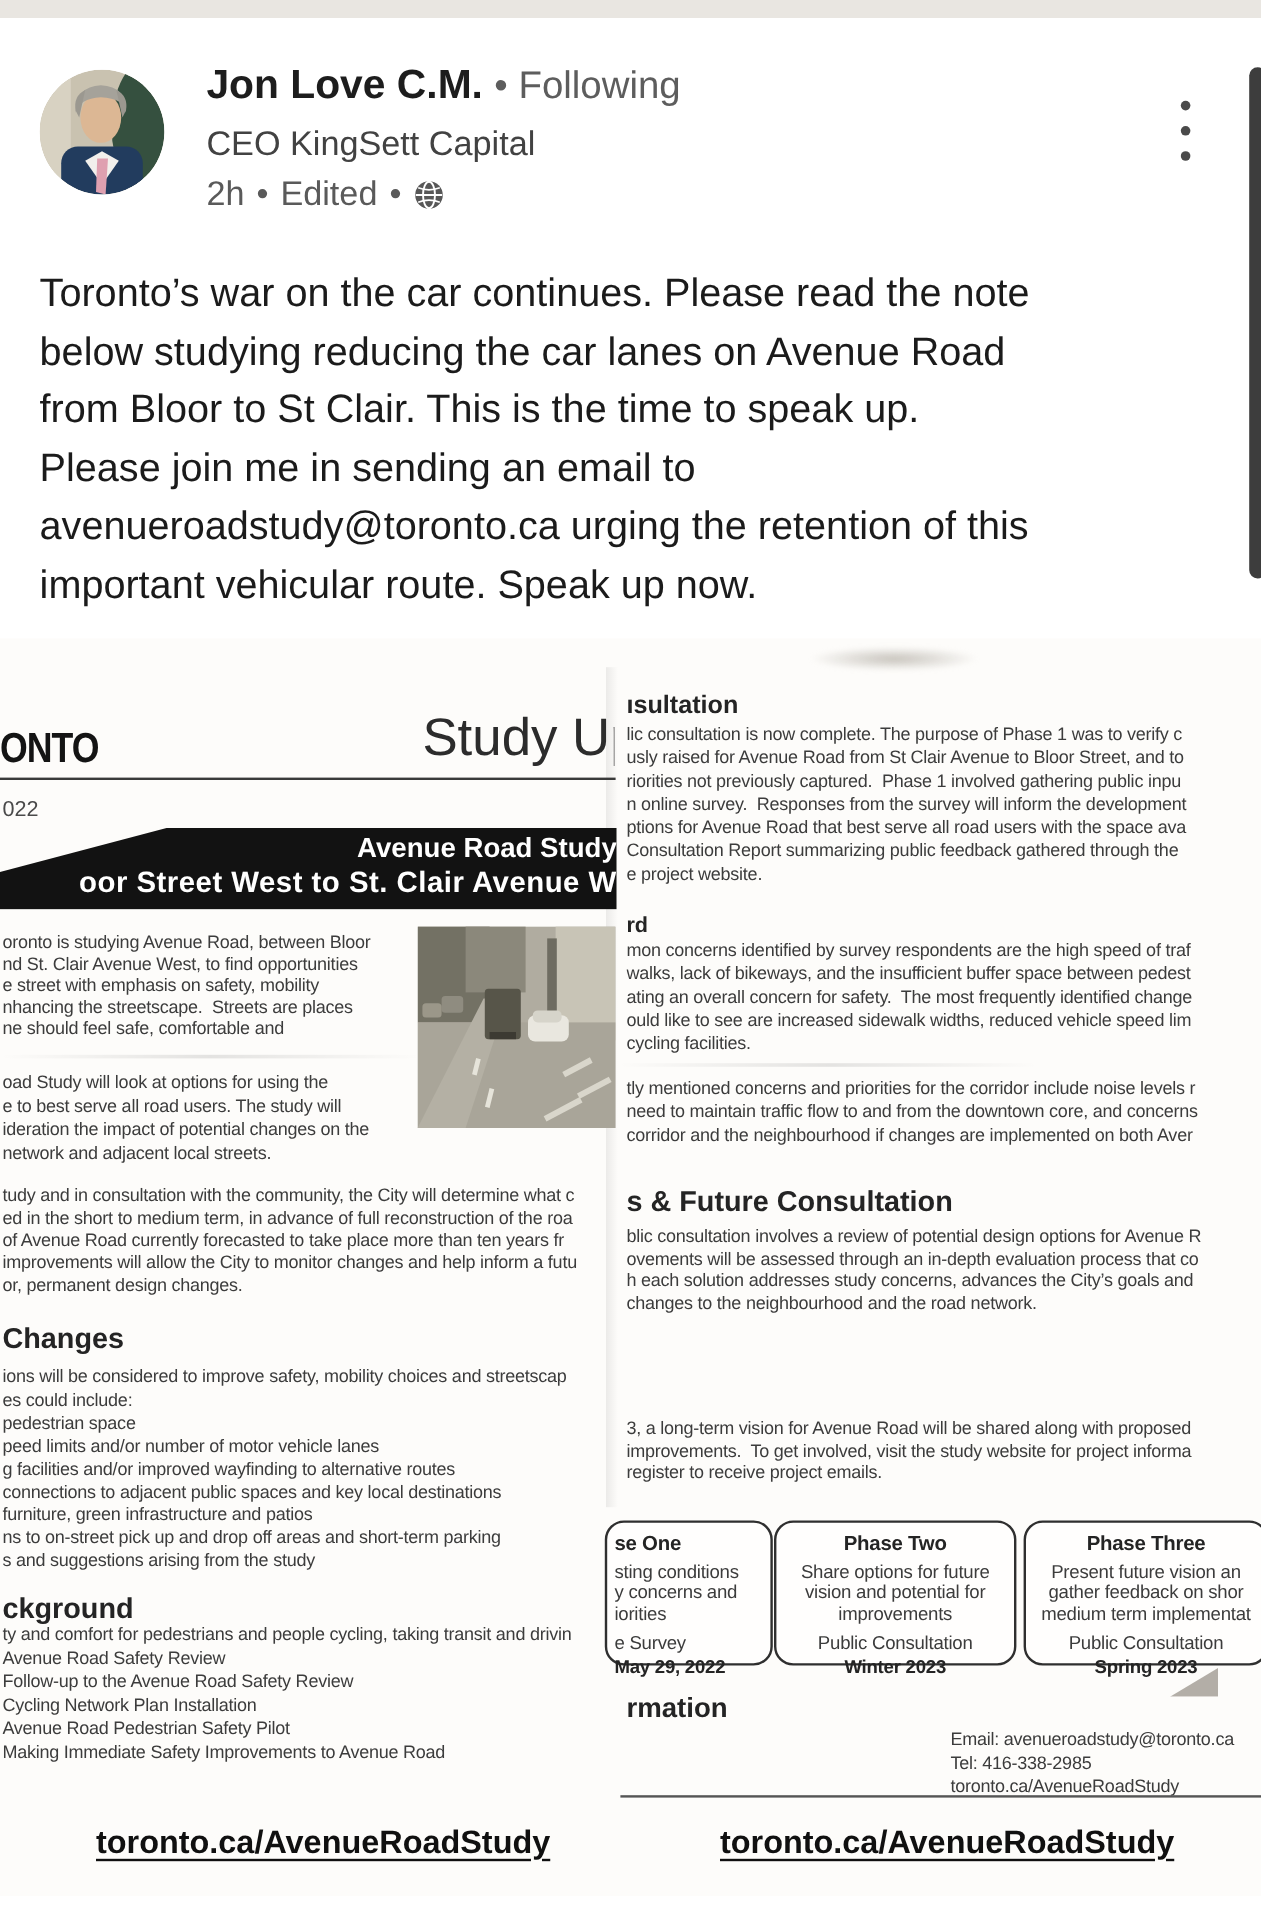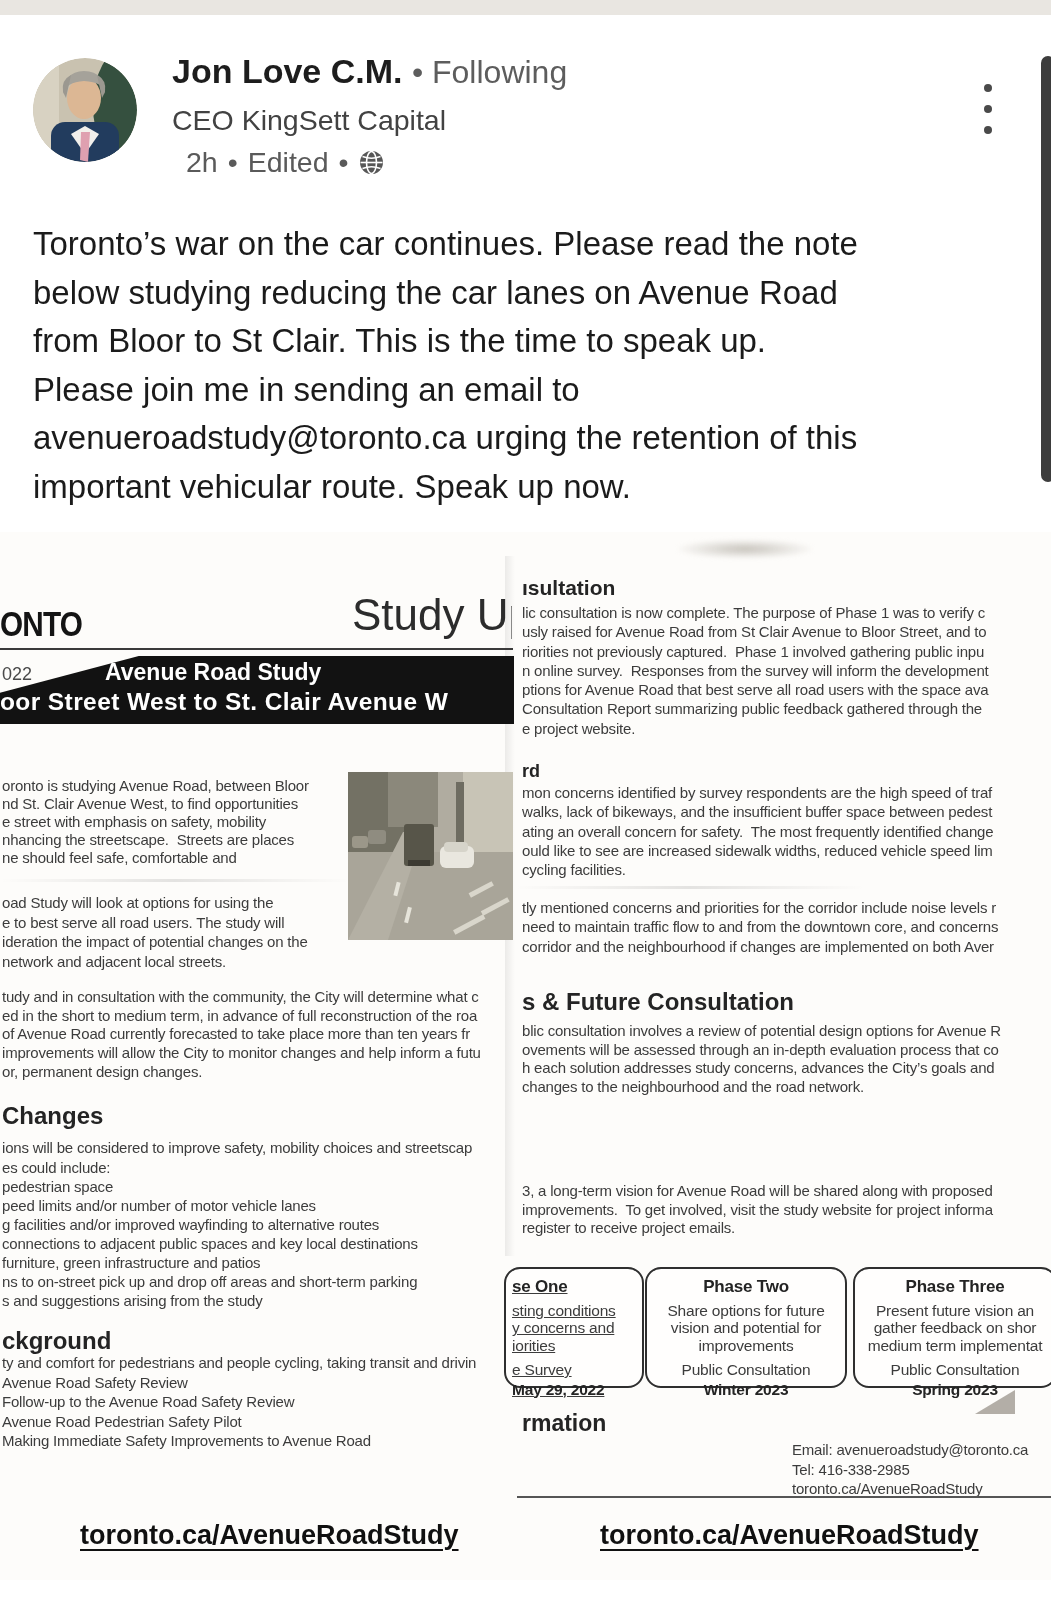--- a/index.html
+++ b/index.html
@@ -7,37 +7,37 @@
           font-family:"Liberation Sans",sans-serif;}
   .abs{position:absolute;}
   .pre{white-space:pre;overflow:hidden;}
   .preline{white-space:pre-line;}
   
   .top-band{left:0;top:0;width:1051px;height:15px;background:#e9e6e1;}
   .avatar{left:33px;top:58px;width:104px;height:104px;border-radius:50%;overflow:hidden;}
   .name-row{left:172px;top:52px;font-size:34px;color:#1d1d1d;font-weight:bold;}
   .follow{font-weight:normal;font-size:32px;color:#5d5d5d;}
   .headline{left:172px;top:104px;font-size:28.5px;color:#424242;}
-  .meta{left:186px;top:146px;font-size:28.5px;color:#5a5a5a;display:flex;align-items:center;gap:10px;}
+  .meta{left:172px;top:146px;font-size:28.5px;color:#5a5a5a;display:flex;align-items:center;gap:10px;}
   .kebab{left:976px;top:84px;width:24px;height:62px;cursor:pointer;}
   .kebab i{position:absolute;left:8px;width:8px;height:8px;border-radius:50%;background:#4a4a4a;}
   .scrollbar{left:1041px;top:56px;width:14px;height:426px;background:#3d3d3d;border-radius:9px;}
   .post-body{left:33px;top:220px;width:995px;font-size:33px;line-height:48.5px;color:#1b1b1b;}
   
   .scan-bg{left:0;top:532px;width:1051px;height:1048px;background:#fdfcfa;}
   .scan{font-size:15px;line-height:19px;letter-spacing:-0.2px;color:#3c3c3c;}
   .scan-h{font-weight:bold;color:#242424;letter-spacing:0;}
   .smudge{left:675px;top:539px;width:140px;height:20px;border-radius:50%;
           background:radial-gradient(closest-side,#c7c3bc,rgba(199,195,188,0));filter:blur(2px);}
   .logo{left:0px;top:604px;font-size:35px;font-weight:900;color:#141414;transform:scaleX(0.85);
         transform-origin:left;letter-spacing:-1px;}
   .study-update{left:352px;top:590px;width:160px;font-size:44px;color:#2c2c2c;white-space:nowrap;overflow:hidden;}
   .hdr-rule{left:0;top:648px;width:513px;height:2px;background:#3a3a3a;}
   .flyer-date{left:2px;top:664px;font-size:18px;color:#4a4a4a;}
-  .banner{left:0;top:656px;width:514px;height:68px;background:#121212;color:#fff;text-align:left;
+  .banner{left:0;top:690px;width:514px;height:68px;background:#121212;color:#fff;text-align:right;
           clip-path:polygon(27% 0,100% 0,100% 100%,0 100%,0 54%);}
   .banner-l1{padding-top:3px;padding-left:105px;font-size:23px;font-weight:bold;}
   .banner-l2{font-size:24.5px;font-weight:bold;letter-spacing:0.4px;margin-top:2px;}
   .crease{height:3px;background:linear-gradient(90deg,rgba(0,0,0,0),rgba(0,0,0,0.10),rgba(0,0,0,0));}
   .seam{left:505px;top:556px;width:10px;height:700px;
         background:linear-gradient(90deg,rgba(0,0,0,0.07),rgba(0,0,0,0));}
   .phase-box{border:2px solid #2f2f2f;border-radius:16px;background:#fffefd;color:#3c3c3c;
              text-align:center;font-size:15.5px;line-height:17.5px;letter-spacing:-0.2px;}
   .phase-title{font-weight:bold;font-size:17px;color:#242424;margin-top:9px;}
   .phase-body{margin-top:6px;}
@@ -185,20 +185,21 @@
     <div class="scan pre" style="height:19px;">ns to on-street pick up and drop off areas and short-term parking</div>
     <div class="scan pre" style="height:19px;">s and suggestions arising from the study</div>
   </div>
 
   <div class="abs scan scan-h" style="left:2px;top:1331px;font-size:24px;">ckground</div>
 
   <div class="abs" style="left:2px;top:1353px;width:510px;">
     <div class="scan pre" style="height:19.6px;">ty and comfort for pedestrians and people cycling, taking transit and drivin</div>
     <div class="scan pre" style="height:19.6px;">Avenue Road Safety Review</div>
     <div class="scan pre" style="height:19.6px;">Follow-up to the Avenue Road Safety Review</div>
+    <div class="scan pre" style="height:19.6px;">Cycling Network Plan Installation</div>
     <div class="scan pre" style="height:19.6px;">Avenue Road Pedestrian Safety Pilot</div>
     <div class="scan pre" style="height:19.6px;">Making Immediate Safety Improvements to Avenue Road</div>
   </div>
 
   <div class="abs footer-url" style="left:80px;top:1520px;width:360px;">toronto.ca/AvenueRoadStudy</div>
 
   <div class="abs scan scan-h" style="left:522px;top:578px;font-size:21px;">ısultation</div>
   <div class="abs scan pre" style="left:522px;top:603px;width:529px;line-height:19.3px;">lic consultation is now complete. The purpose of Phase 1 was to verify c
 usly raised for Avenue Road from St Clair Avenue to Bloor Street, and to
 riorities not previously captured.  Phase 1 involved gathering public inpu
@@ -220,21 +221,21 @@
 
   <div class="abs scan scan-h" style="left:522px;top:992px;font-size:24px;">s &amp; Future Consultation</div>
   <div class="abs scan pre" style="left:522px;top:1022px;width:529px;line-height:18.5px;">blic consultation involves a review of potential design options for Avenue R
 ovements will be assessed through an in-depth evaluation process that co
 h each solution addresses study concerns, advances the City’s goals and
 changes to the neighbourhood and the road network.</div>
   <div class="abs scan pre" style="left:522px;top:1182px;width:529px;line-height:18.5px;">3, a long-term vision for Avenue Road will be shared along with proposed
 improvements.  To get involved, visit the study website for project informa
 register to receive project emails.</div>
 
-  <div class="abs phase-box" style="left:504px;top:1267px;width:130px;height:117px;text-align:left;padding-left:6px;text-decoration:underline;">
+  <div class="abs phase-box" style="left:504px;top:1267px;width:130px;height:117px;text-align:left;padding-left:6px;">
     <div class="phase-title">se One</div>
     <div class="phase-body preline">sting conditions
 y concerns and
 iorities</div>
     <div style="margin-top:7px;">e Survey</div>
     <div class="phase-date">May 29, 2022</div>
   </div>
 
   <div class="abs phase-box" style="left:645px;top:1267px;width:198px;height:117px;">
     <div class="phase-title">Phase Two</div>

